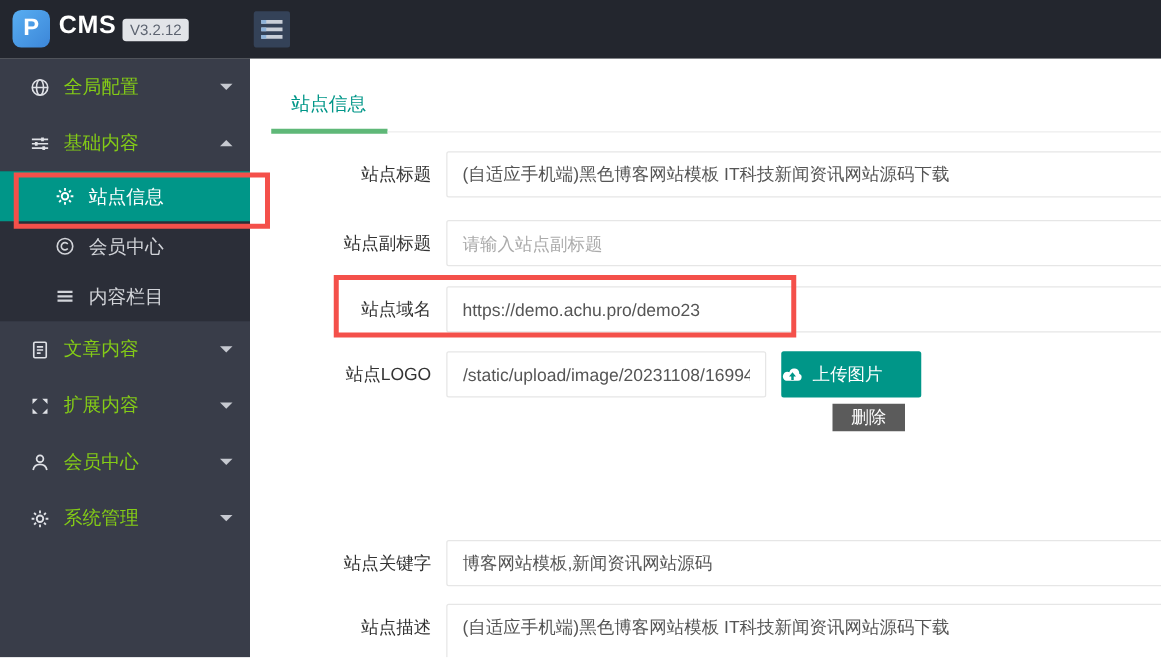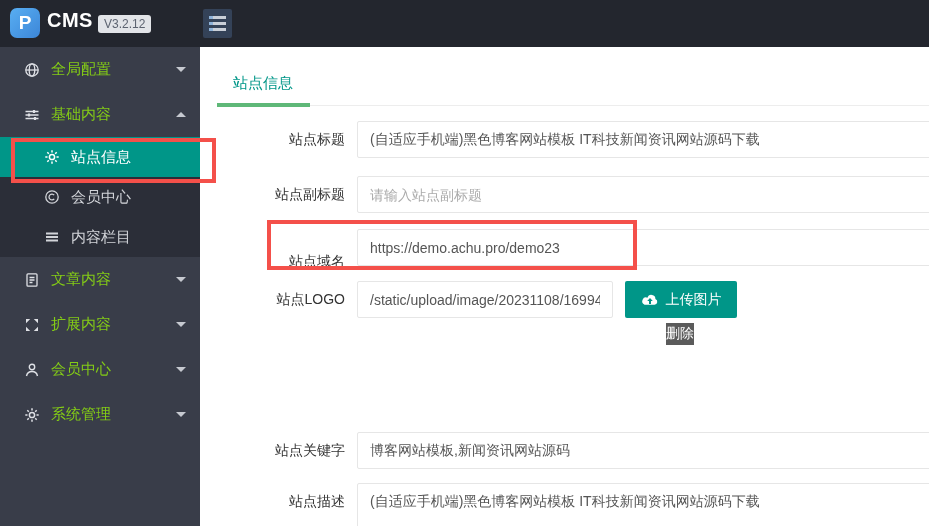--- a/index.html
+++ b/index.html
@@ -48,23 +48,23 @@
                 font-size:14px; line-height:37px; }
   .form-input { position:absolute; left:157px; height:37px; border:1px solid #E6E6E6; border-radius:2px;
                 padding:0 12px; font-size:14px; color:#555; background:#fff; outline:none;
                 font-family:inherit; }
   .form-input::placeholder { color:#ABABAB; }
   .w-full { width:585px; }
   .w-logo { width:256px; }
 
   .upload-btn { position:absolute; left:425px; top:234px; width:112px; height:37px; background:#009688;
                 color:#fff; border:none; border-radius:2px; font-size:14px; display:flex;
-                align-items:center; justify-content:center; gap:7px; cursor:pointer; font-family:Liberation Sans, sans-serif; }
+                align-items:center; gap:7px; cursor:pointer; font-family:Liberation Sans, sans-serif; }
   .delete-tip { position:absolute; left:466px; top:276px; background:#5B5B5B; color:#fff;
-                font-size:14px; padding:2px 0; cursor:pointer; }
+                font-size:14px; padding:2px 15px; cursor:pointer; }
   .form-textarea { position:absolute; left:157px; top:436px; width:585px; height:88px;
                    border:1px solid #E6E6E6; border-radius:2px; padding:9px 12px; font-size:14px;
                    color:#555; resize:none; font-family:inherit; outline:none; }
 
   
   .red-box { position:absolute; border:4px solid #F4504A; z-index:40; pointer-events:none; }
   .red-box-1 { left:11px; top:138px; width:205px; height:45px; }
   .red-box-2 { left:267px; top:220px; width:370px; height:50px; }
 </style>
 </head>
@@ -187,21 +187,21 @@
     <span class="tab-title">站点信息</span>
     <div class="tab-underline"></div>
     <div class="tab-line"></div>
 
     <label class="form-label" style="top:74px">站点标题</label>
     <input class="form-input w-full" style="top: 74px;" type="text" value="(自适应手机端)黑色博客网站模板 IT科技新闻资讯网站源码下载">
 
     <label class="form-label" style="top:129px">站点副标题</label>
     <input class="form-input w-full" style="top: 129px;" type="text" placeholder="请输入站点副标题">
 
-    <label class="form-label" style="top:196px">站点域名</label>
+    <label class="form-label" style="top:182px">站点域名</label>
     <input class="form-input w-full" style="top: 182px;" type="text" value="https://demo.achu.pro/demo23">
 
     <label class="form-label" style="top:234px">站点LOGO</label>
     <input class="form-input w-logo" style="top: 234px;" type="text" value="/static/upload/image/20231108/1699421">
     <button class="upload-btn">
       <span style="display:inline-flex">
         <svg viewBox="0 0 20 16" width="18" height="15">
             <path fill="#ffffff" d="M16 7.5A4.5 4.5 0 0 0 7.2 6 3.9 3.9 0 0 0 4 13.7h11a3.2 3.2 0 0 0 1-6.2z"></path>
             <path fill="#009688" d="M10 6.2l3.1 3.6h-2v3.2H8.9V9.8h-2z"></path>
           </svg>

